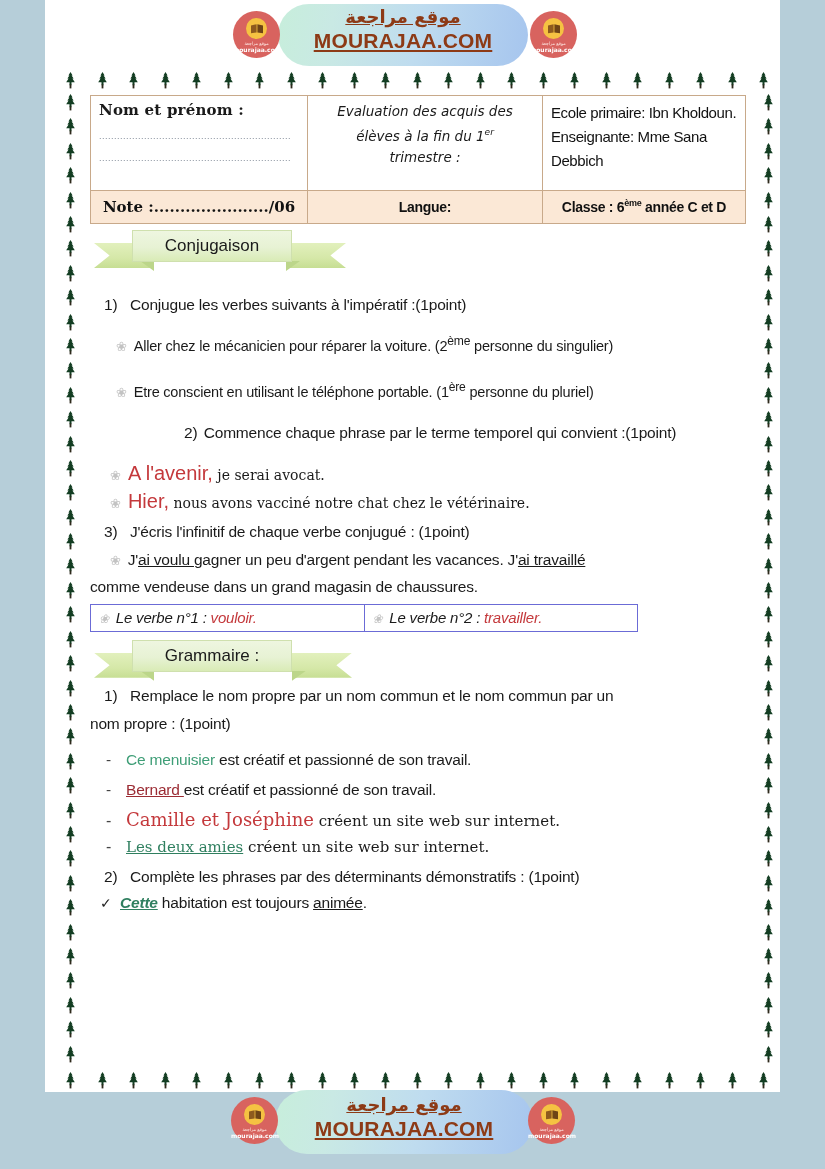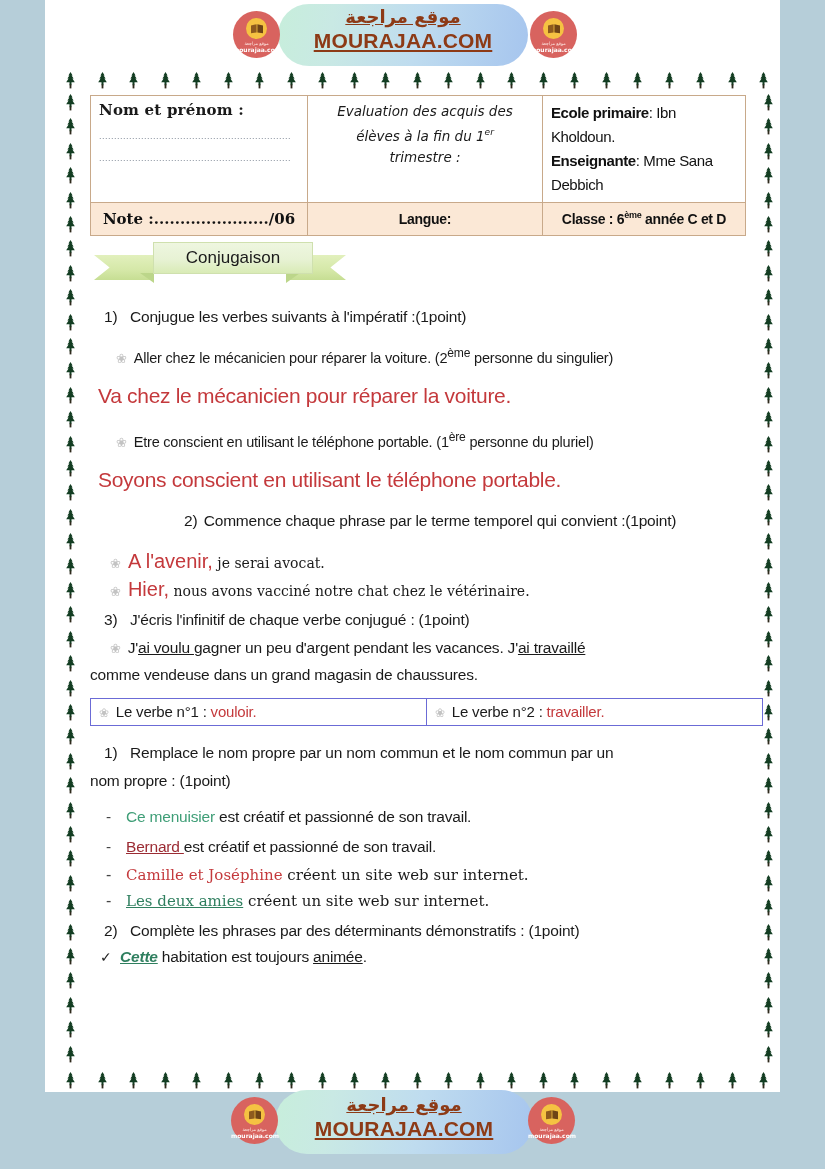--- a/index.html
+++ b/index.html
@@ -182,21 +182,21 @@
     line-height: 21px;
   }
   .fx-eval sup { font-size: 9px; }
   .fx-school {
     font-family: "Liberation Sans", sans-serif;
     font-size: 15px;
     color: #111;
     line-height: 24px;
     letter-spacing: -0.4px;
   }
-  .fx-school b { font-weight: bold; }
+  .fx-school b { font-weight: normal; }
   .fx-note {
     font-family: "DejaVu Serif", serif;
     font-weight: bold;
     font-size: 15px;
     color: #111;
   }
   .fx-lang {
     font-family: "Liberation Sans", sans-serif;
     font-weight: bold;
     font-size: 14px;
@@ -237,21 +237,21 @@
     position: absolute;
     top: 31px;
     width: 14px;
     height: 10px;
     background: #bcd68a;
   }
   .ribbon .fold.l { left: 46px; clip-path: polygon(0 0, 100% 0, 100% 100%); }
   .ribbon .fold.r { right: 46px; clip-path: polygon(0 0, 100% 0, 0 100%); }
   .ribbon .plate {
     position: absolute;
-    left: 59px;
+    left: 38px;
     top: 0px;
     width: 160px;
     height: 32px;
     background: linear-gradient(180deg,#eef6e0 0%, #e7f2d4 55%, #d9ebb6 100%);
     border: 1px solid #cfe0ae;
     box-sizing: border-box;
     display: flex;
     align-items: center;
     justify-content: center;
     font-family: "Liberation Sans", sans-serif;
@@ -296,24 +296,25 @@
     font-size: 20px;
   }
   .u { text-decoration: underline; }
   .green { color: #3f9e77; }
   .green-d { color: #2f7f5f; }
   .darkred { color: #9b2b33; }
   .red-serif { color: #c4393c; font-family: "DejaVu Serif", serif; }
 
   
   #verbs-table {
-    width: 673px;
+    width: 548px;
     border-collapse: collapse;
     table-layout: fixed;
-    margin-top: 12px;
+    margin-top: 6px;
+    font-style: italic;
   }
   #verbs-table td {
     border: 1px solid #6b6bd6;
     height: 24px;
     padding: 1px 8px;
     font-family: "Liberation Sans", sans-serif;
     font-size: 15px;
     letter-spacing: -0.2px;
     color: #1a1a1a;
   }
@@ -1180,27 +1181,25 @@
 
   <div class="blk" style="margin-top:20px;">
     <div class="q-line" style="padding-left:14px;">
       <span class="num">1)</span><span>Conjugue les verbes suivants à l'impératif :(1point)</span>
     </div>
 
     <div class="bullet-line" style="padding-left:26px; margin-top:14px;">
       <span class="flower">❀</span><span>Aller chez le mécanicien pour réparer la voiture. (2</span><sup>ème</sup><span> personne du singulier)</span>
     </div>
 
-    <div class="answer-red" style="padding-left:8px; margin-top:14px;">Va chez le mécanicien pour réparer la voiture.</div>
 
     <div class="bullet-line" style="padding-left:26px; margin-top:18px;">
       <span class="flower">❀</span><span>Etre conscient en utilisant le téléphone portable. (1</span><sup>ère</sup><span> personne du pluriel)</span>
     </div>
 
-    <div class="answer-red" style="padding-left:8px; margin-top:14px;">Soyons conscient en utilisant le téléphone portable.</div>
   </div>
 
   <div class="blk" style="margin-top:18px;">
     <div class="q-line" style="padding-left:14px;text-align:center;">
       <span class="num">2)</span><span>Commence chaque phrase par le terme temporel qui convient :(1point)</span>
     </div>
 
     <div style="padding-left:20px; margin-top:18px;">
       <span class="flower">❀</span><span class="red-big">A l'avenir,</span><span class="serif-txt"> je serai avocat.</span>
     </div>
@@ -1227,35 +1226,42 @@
           <span class="flower">❀</span><span>Le verbe n°1 : </span><span class="v-ans">vouloir.</span>
         </td>
         <td>
           <span class="flower">❀</span><span>Le verbe n°2 : </span><span class="v-ans">travailler.</span>
         </td>
       </tr>
     </tbody>
       </table>
   </div>
 
-
-  <div class="blk" style="margin-top:16px;">
+  <div class="ribbon" style="width:258px; margin-top:8px;">
+    <div class="tail l"></div>
+    <div class="tail r"></div>
+    <div class="fold l"></div>
+    <div class="fold r"></div>
+    <div class="plate">Grammaire :</div>
+  </div>
+
+  <div class="blk" style="margin-top:1px;">
     <div class="q-line" style="padding-left:14px;">
       <span class="num">1)</span><span>Remplace le nom propre par un nom commun et le nom commun par un</span>
     </div>
     <div class="q-line" style="padding-left:0px; margin-top:6px;">nom propre : (1point)</div>
 
     <div class="q-line" style="padding-left:16px; margin-top:14px;">
       <span class="dash">-</span><span class="green">Ce menuisier</span><span> est créatif et passionné de son travail.</span>
     </div>
     <div class="q-line" style="padding-left:16px; margin-top:8px;">
       <span class="dash">-</span><span class="darkred u">Bernard </span><span>est créatif et passionné de son travail.</span>
     </div>
     <div style="padding-left:16px; margin-top:8px;">
-      <span class="dash">-</span><span class="red-serif" style="font-size:15px;">Camille et Joséphine</span><span class="serif-txt" style="font-size:15px;"> créent un site web sur internet.</span>
+      <span class="dash">-</span><span class="red-serif" style="font-size:18px;">Camille et Joséphine</span><span class="serif-txt" style="font-size:15px;"> créent un site web sur internet.</span>
     </div>
     <div style="padding-left:16px; margin-top:8px;">
       <span class="dash">-</span><span class="green-d u" style="font-family:'DejaVu Serif',serif; font-size:15px;">Les deux amies</span><span class="serif-txt" style="font-size:15px;"> créent un site web sur internet.</span>
     </div>
   </div>
 
   <div class="blk" style="margin-top:10px;">
     <div class="q-line" style="padding-left:14px;">
       <span class="num">2)</span><span>Complète les phrases par des déterminants démonstratifs : (1point)</span>
     </div>

